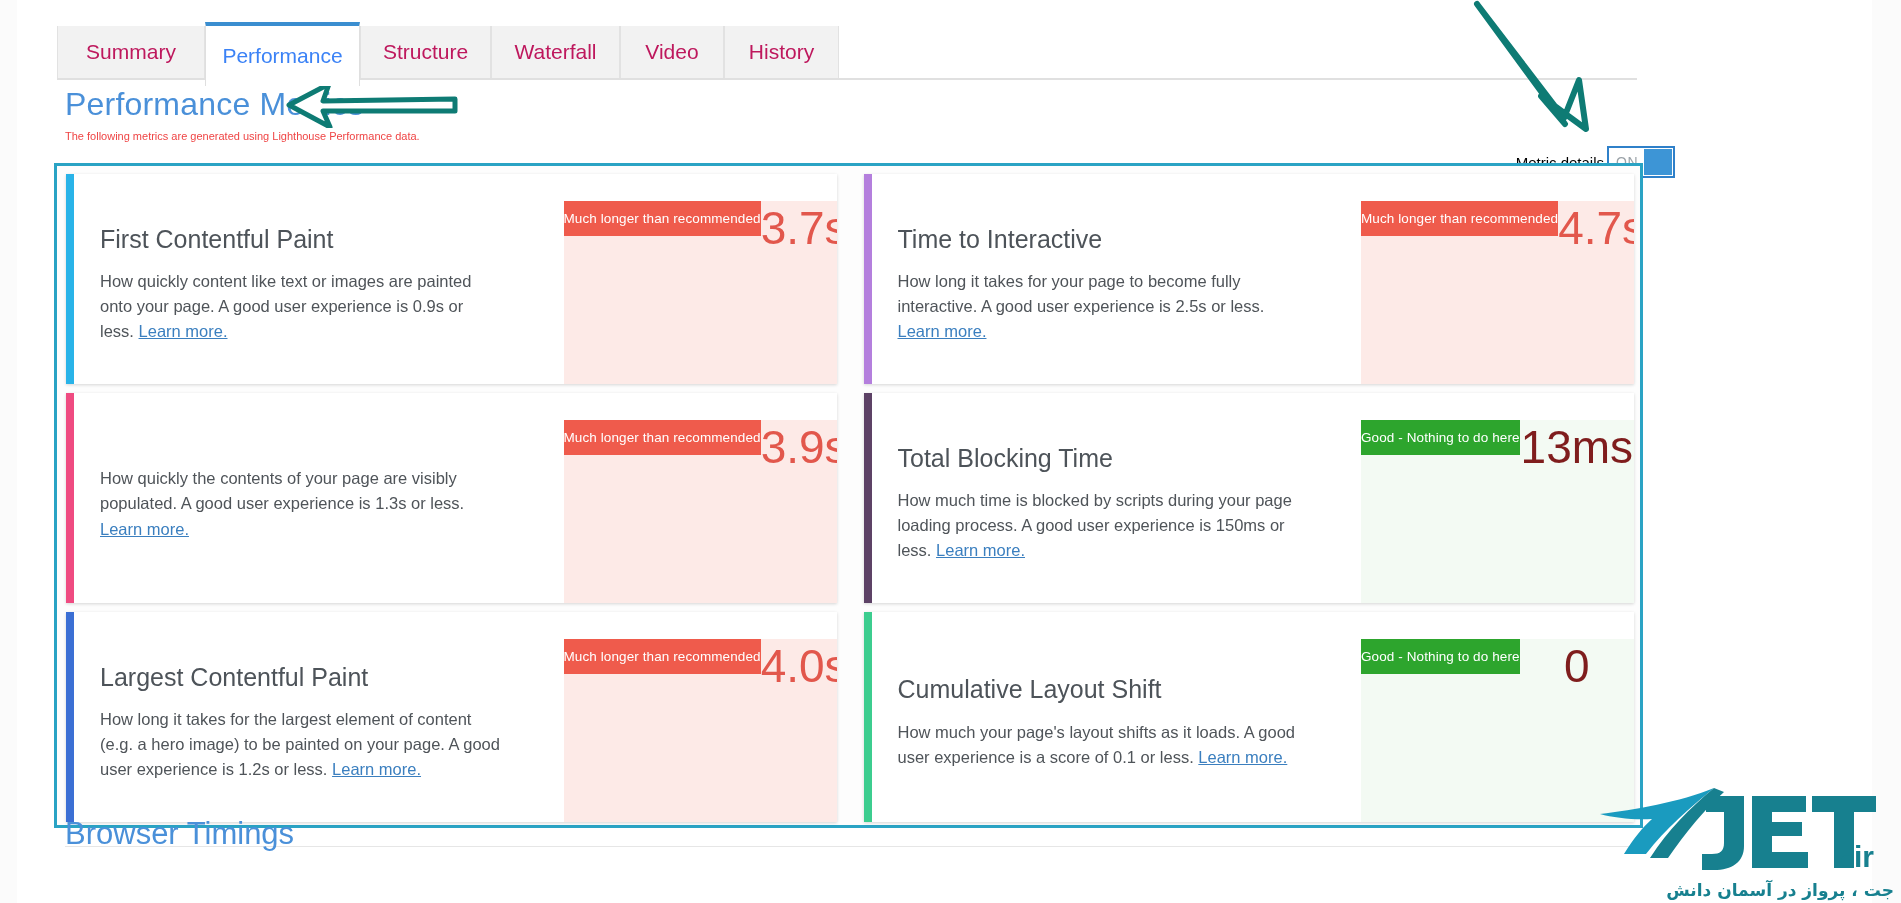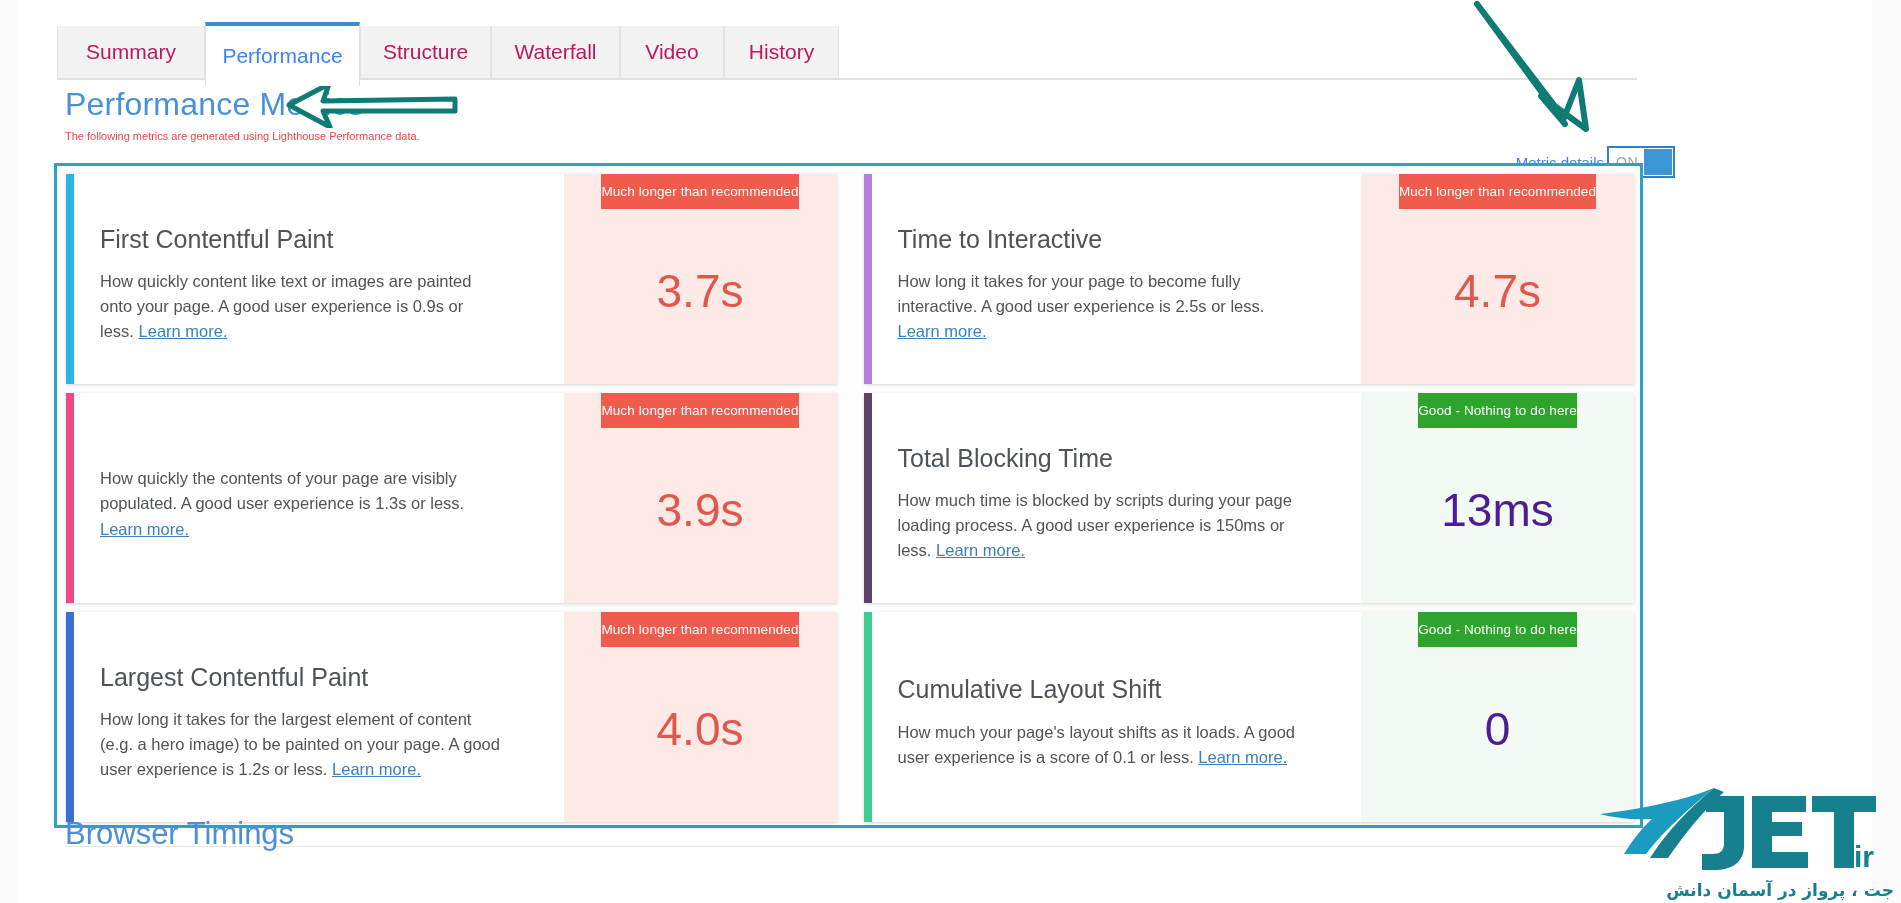--- a/index.html
+++ b/index.html
@@ -50,21 +50,21 @@
     position:absolute;left:48px;top:130px;
     font-size:11px;color:#ef4444;
   }
 
   
   #metric-details{
     position:absolute;right:197px;top:146px;
     display:flex;align-items:center;gap:0px;
   }
   #metric-details-label{
-    font-size:15px;color:#3b82f6;margin-right:3px;
+    font-size:15px;color:#000000;margin-right:3px;
   }
   .toggle{
     width:68px;height:32px;border:2px solid #2f80c9;background:#ffffff;
     display:flex;align-items:center;box-sizing:border-box;cursor:pointer;
   }
   .toggle .on-text{
     font-size:14px;color:#9aa2a8;padding:0 6px 0 7px;letter-spacing:.5px;
   }
   .toggle .knob{
     width:31px;height:26px;background:#3d95d6;margin-left:auto;margin-right:1px;
@@ -92,37 +92,37 @@
   }
   .card-title{
     font-size:25px;color:#4d5359;font-weight:400;margin:0 0 16px 0;line-height:1.1;
   }
   .card-desc{
     font-size:16.5px;color:#4f5459;line-height:1.52;margin:0;max-width:400px;
   }
   .card-desc a{color:#3b7fbf;text-decoration:underline;}
   .card-right{
     flex:0 0 273px;width:273px;position:relative;
-    display:flex;flex-direction:column;align-items:center;
+    display:flex;flex-direction:row;align-items:flex-start;margin-top:27px;
   }
   .badge{
     height:35px;display:flex;align-items:center;justify-content:center;
     font-size:13.5px;color:#ffffff;letter-spacing:.1px;white-space:nowrap;
   }
   .value{
     flex:1 1 auto;display:flex;align-items:center;justify-content:center;
     font-size:46px;font-weight:400;
     padding-bottom:12px;
   }
   .bad .badge{background:#ef5b4c;}
   .bad .card-right{background:#fdeae7;}
   .bad .value{color:#e2574c;}
   .good .badge{background:#2da52d;}
   .good .card-right{background:#f3faf3;}
-  .good .value{color:#4c1d95;}
+  .good .value{color:#7f1d1d;}
 
   
   #divider{position:absolute;left:48px;top:846px;width:1570px;height:1px;background:#e6e6e6;}
   #browser-timings{
     position:absolute;left:48px;top:816px;font-size:31px;color:#4a90d9;
   }
 
   
   .anno{position:absolute;pointer-events:none;}
   #arrow-title{left:283px;top:78px;}

